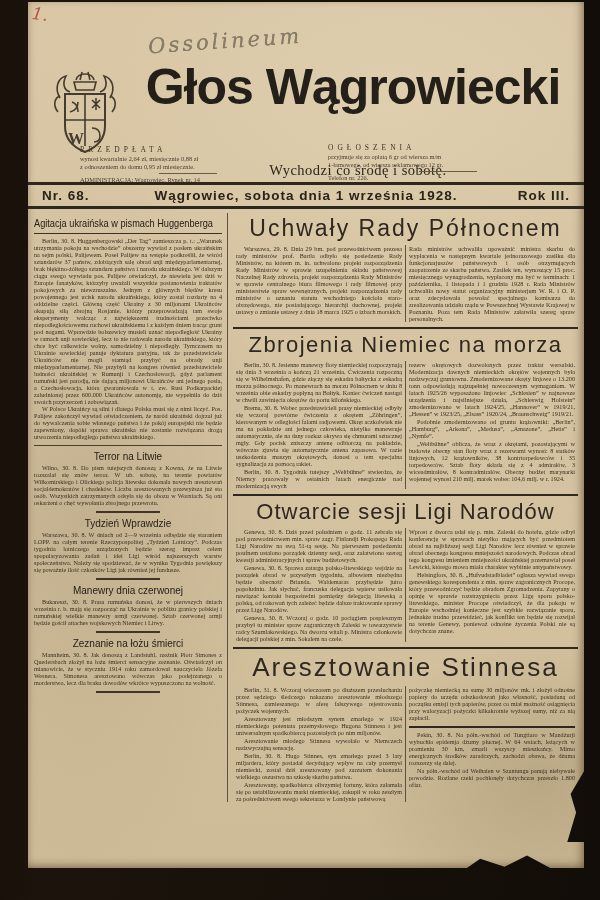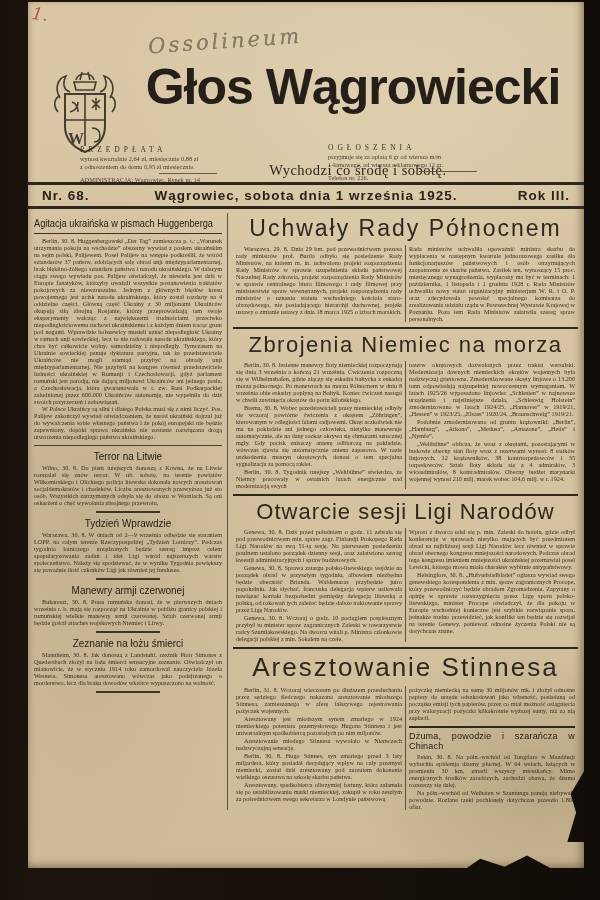--- a/index.html
+++ b/index.html
@@ -94,21 +94,21 @@
         <div class="sp-head">OGŁOSZENIA</div>
         <div>przyjmuje się za opłatą 6 gr od wiersza m/m</div>
         <div>1-łamowego, od wiersza reklamowego 12 gr.</div>
         <div class="mini-rule"></div>
         <div>Telefon nr. 226.</div>
       </div>
     </div>
 
     <div class="dateline">
       <span class="dl-issue">Nr. 68.</span>
-      <span class="dl-center">Wągrowiec, sobota dnia 1 września 1925.</span>
+      <span class="dl-center">Wągrowiec, sobota dnia 1 września 1928.</span>
       <span class="dl-vol">Rok III.</span>
     </div>
 
     <div class="bodygrid">
 
       <div class="leftcol">
         <div class="lead-head a1-headwrap">
           <span class="a1-head">Agitacja ukraińska w pismach Huggenberga</span>
         </div>
         <div class="a1-rule"></div>
@@ -117,21 +117,21 @@
 
         <div class="rule-wide"></div>
         <div class="lead-head sub-head">Terror na Litwie</div>
         <p class="para">Wilno, 30. 8.  Do pism tutejszych donoszą z Kowna, że na Litwie rozszalał się znów terror. W ub. sobotę, na terenie powiatów Wiłkomirskiego i Olickiego policja litewska dokonała nowych aresztowań socjaldemokratów i chadeków. Liczba aresztowanych przewyższa już sto osób. Wszystkich zatrzymanych odsyła się do obozu w Worniach.  Są oni oskarżeni o chęć wywołania zbrojnego przewrotu.</p>
 
         <div class="rule-short"></div>
         <div class="lead-head sub-head">Tydzień Wprawdzie</div>
         <p class="para">Warszawa, 30. 8.  W dniach od 2—9 września odbędzie się staraniem LOPP. na całym terenie Rzeczypospolitej „Tydzień Lotniczy”. Podczas tygodnia lotniczego urządzonych będzie szereg imprez celem spopularyzowania zadań i idei Ligi wśród najszerszych warstw społeczeństwa.  Należy się spodziewać, że w wyniku Tygodnia powiększy się poważnie ilość członków Ligi jak również jej fundusze.</p>
 
         <div class="rule-short"></div>
-        <div class="lead-head sub-head">Manewry armji czerwonej</div>
+        <div class="lead-head sub-head">Manewry dnia czerwonej</div>
         <p class="para">Bukareszt, 30. 8.  Prasa rumuńska donosi, że w pierwszych dniach września r. b. mają się rozpocząć na Ukrainie w pobliżu granicy polskiej i rumuńskiej wielkie manewry armji czerwonej.  Sztab czerwonej armji będzie gościł attaches wojskowych Niemiec i Litwy.</p>
 
         <div class="rule-short"></div>
         <div class="lead-head sub-head">Zeznanie na łożu śmierci</div>
         <p class="para">Mannheim, 30. 8.  Jak donoszą z Landstuhl, rzeźnik Piotr Simones z Quedersbach złożył na łożu śmierci sensacyjne zeznanie.  Oświadczył on mianowicie, że w styczniu 1914 roku zamordował nauczyciela Józefa Wesnera.  Simonesa aresztowano wówczas jako podejrzanego o morderstwo, lecz dla braku dowodów wkrótce wypuszczono na wolność.</p>
         <div class="rule-short"></div>
       </div>
 
       <div class="maincol">
 
@@ -190,21 +190,20 @@
             <div class="scol">
               <p class="para">Berlin, 31. 8.  Wczoraj wieczorem po dłuższem przesłuchaniu przez sędziego śledczego nakazano aresztowanie młodszego Stinnesa, zamieszanego w aferę fałszywego rejestrowania pożyczek wojennych.</p>
               <p class="para">Aresztowany jest młodszym synem zmarłego w 1924 niemieckiego potentata przemysłowego Hugona Stinnesa i jest uniwersalnym spadkobiercą pozostałych po nim miljonów.</p>
               <p class="para">Aresztowanie młodego Stinnesa wywołało w Niemczech nadzwyczajną sensację.</p>
               <p class="para">Berlin, 30. 8.  Hugo Stinnes, syn zmarłego przed 3 laty miljardera, który posiadał decydujący wpływ na cały przemysł niemiecki, został dziś aresztowany pod zarzutem dokonania wielkiego oszustwa na szkodę skarbu państwa.</p>
               <p class="para">Aresztowany, spadkobierca olbrzymiej fortuny, która załamała się po ustabilizowaniu marki niemieckiej, zakupił w roku zeszłym za pośrednictwem swego sekretarza w Londynie państwową</p>
             </div>
             <div class="scol scol-r">
               <p class="para noindent">pożyczkę niemiecką na sumę 30 miljonów mk. i złożył odnośne papiery do urzędu odszkodowań jako własność, posiadaną od początku emisji tych papierów, przez co miał możność osiągnięcia przy waloryzacji pożyczki kilkakrotnie wyższej sumy, niż za nią zapłacił.</p>
               <div class="rule-heavy"></div>
-              <div class="lead-head dzuma-head">Dżuma, powodzie i szarańcza w Chinach</div>
               <p class="para">Pekin, 30. 8.  Na półn.-wschód od Tungtiaro w Mandżurji wybuchła epidemja dżumy płucnej. W 64 wsiach, leżących w promieniu 30 km, zmarli wszyscy mieszkańcy.  Mimo energicznych środków zaradczych, zachodzi obawa, że dżuma rozszerzy się dalej.</p>
               <p class="para">Na półn.-wschód od Weihaien w Szantungu panują niebywałe powodzie.  Rozlane rzeki pochłonęły dotychczas przeszło 1.800 ofiar.</p>
             </div>
           </div>
         </div>
 
       </div>
     </div>
 
     <div class="tear1"></div>

